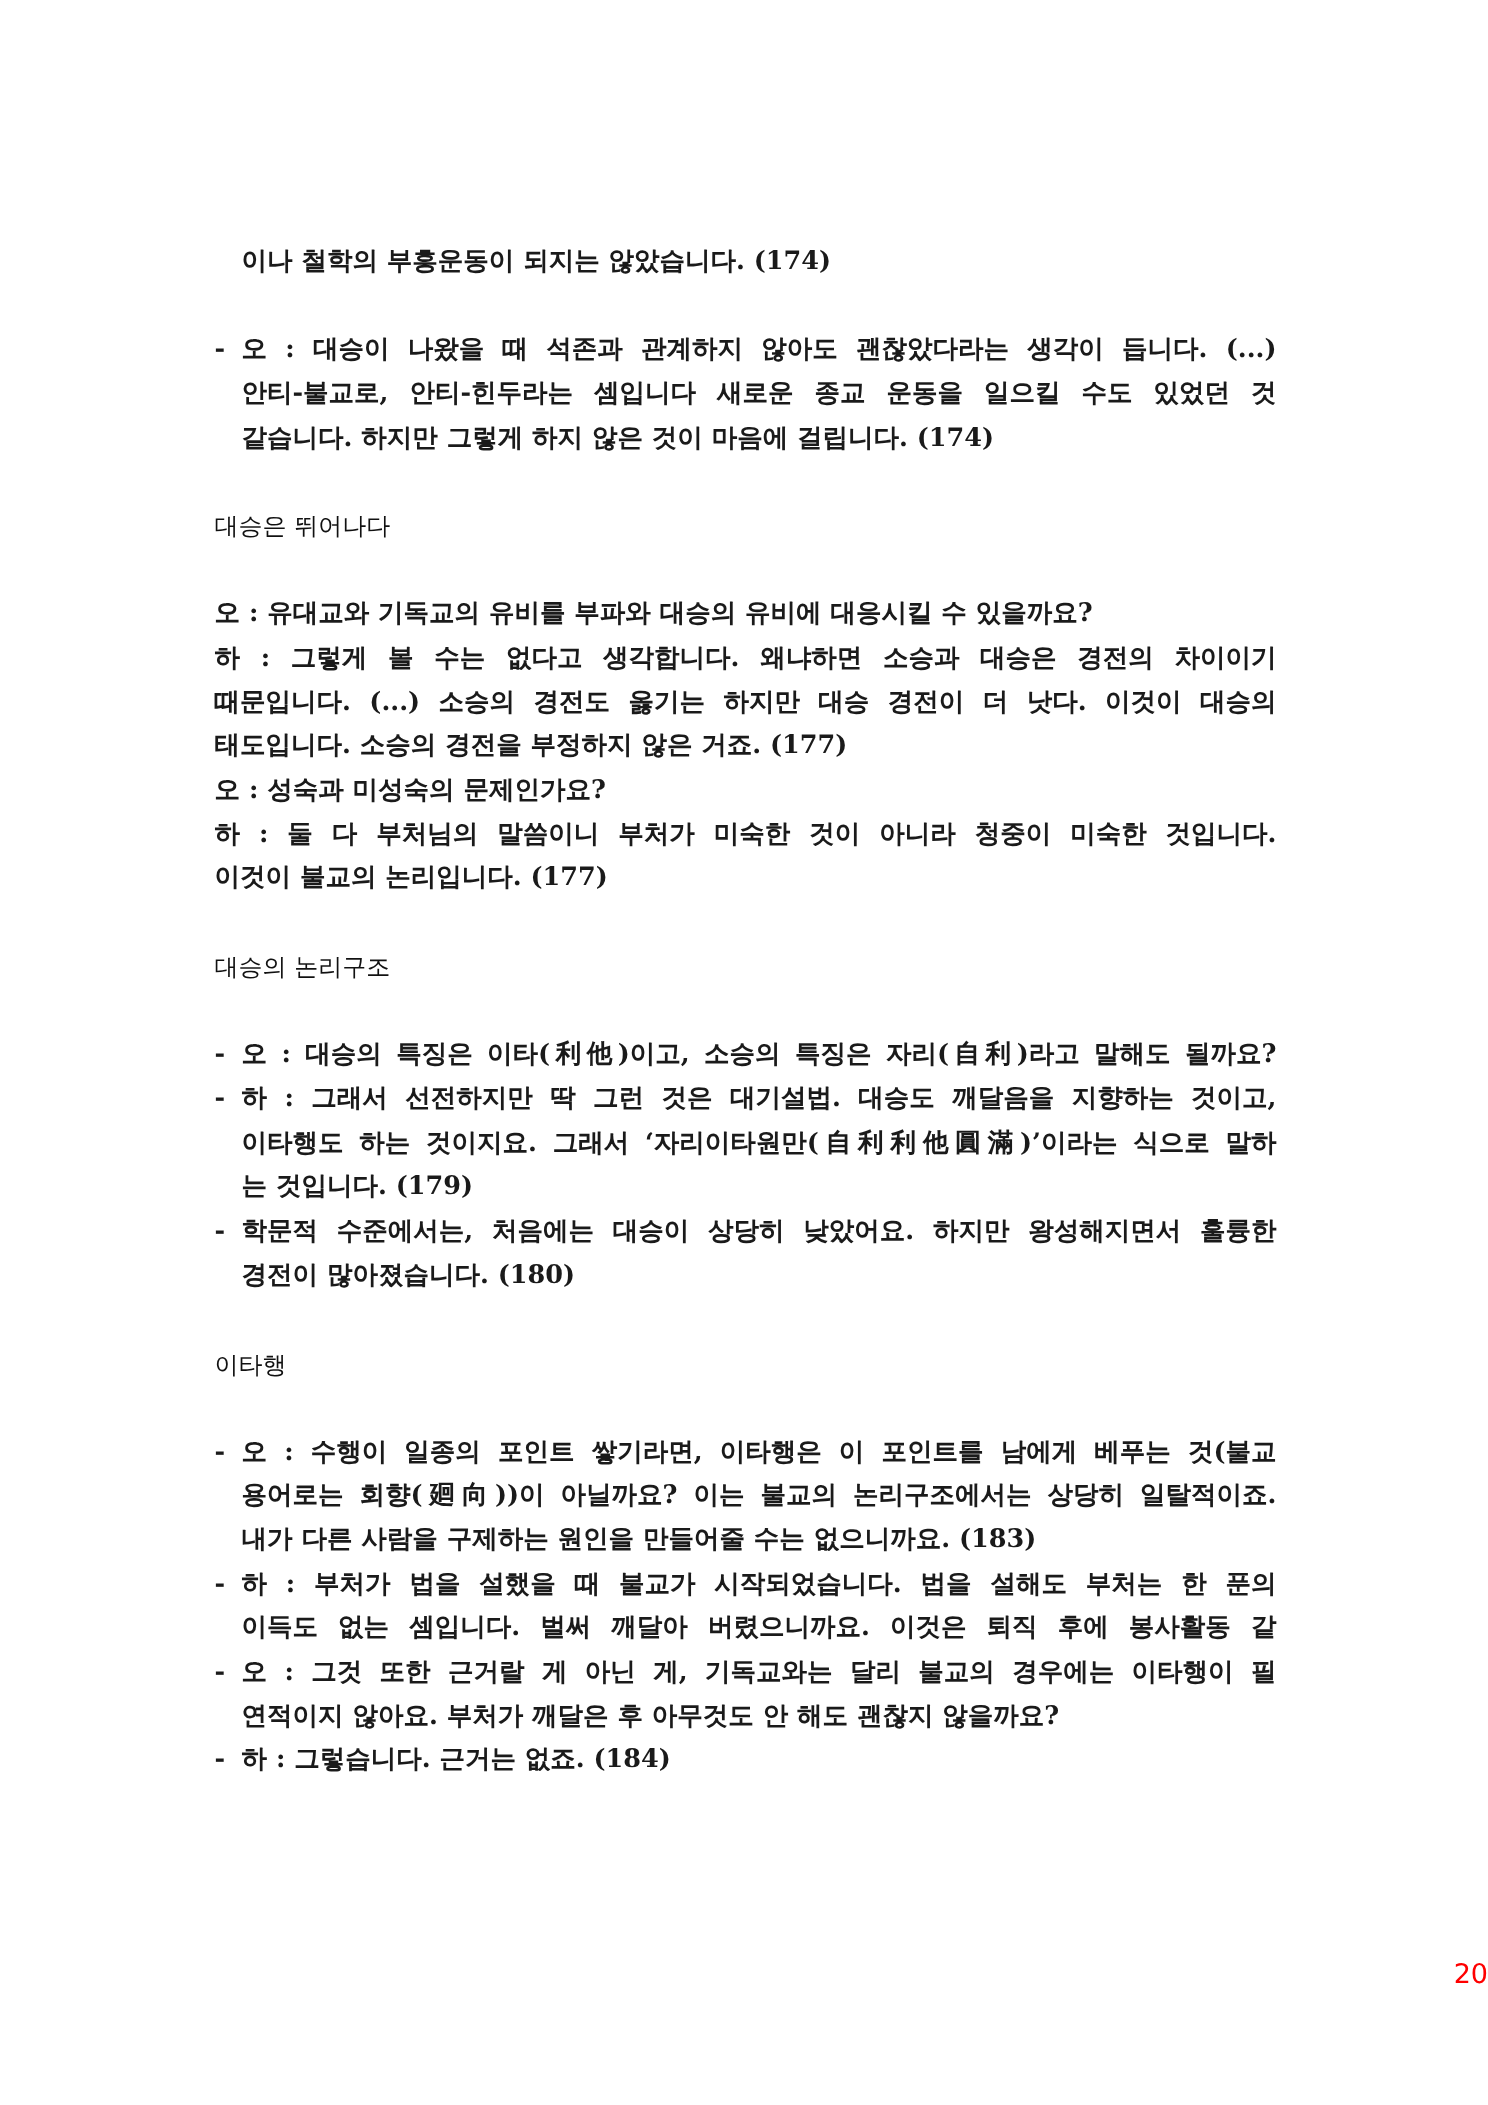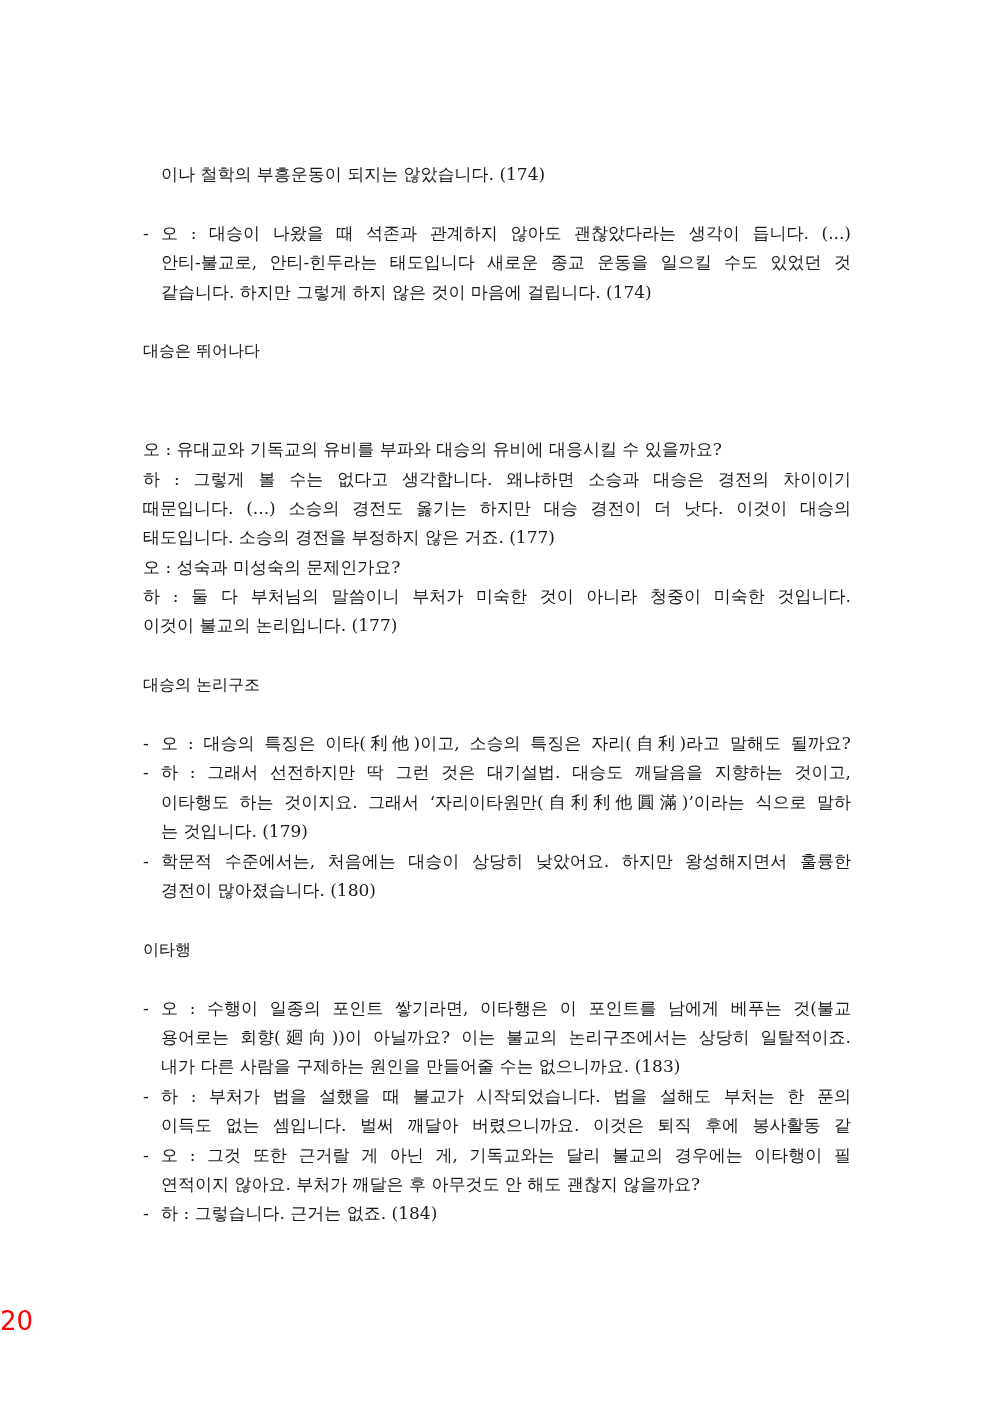--- a/index.html
+++ b/index.html
@@ -22,20 +22,21 @@
       width: 708px;
     }
     .line {
       font-size: 17px;
       line-height: 29.4px;
       height: 29.4px;
       white-space: nowrap;
       text-align: justify;
       text-align-last: justify;
       letter-spacing: 0px;
+      font-weight: bold;
     }
     .line.last {
       text-align-last: left;
     }
     .indent {
       padding-left: 18px;
     }
     .bullet {
       display: inline-block;
       width: 18px;
@@ -48,51 +49,51 @@
       height: 29.4px;
       color: #111;
     }
     .gap { height: 29.4px; }
     .item { }
     .page-number {
       position: absolute;
       left: 0;
       width: 992px;
       top: 1306px;
-      text-align: left;
+      text-align: right;
       font-family: "DejaVu Sans", "Liberation Sans", sans-serif;
-      font-size: 26px;
+      font-size: 18px;
       color: #ff0000;
     }
   </style>
 </head>
 <body>
 
 <div class="page">
 
   <div class="item">
     <div class="line last indent">이나 철학의 부흥운동이 되지는 않았습니다. (174)</div>
   </div>
 
   <div class="gap"></div>
 
   <div class="item">
     <div class="line"><span class="bullet">-</span><span>오 : 대승이 나왔을 때 석존과 관계하지 않아도 괜찮았다라는 생각이 듭니다. (...)</span></div>
-    <div class="line indent">안티-불교로, 안티-힌두라는 태도입니다 새로운 종교 운동을 일으킬 수도 있었던 것</div>
+    <div class="line indent">안티-불교로, 안티-힌두라는 셈입니다 새로운 종교 운동을 일으킬 수도 있었던 것</div>
     <div class="line last indent">같습니다. 하지만 그렇게 하지 않은 것이 마음에 걸립니다. (174)</div>
   </div>
 
   <div class="gap"></div>
 
   <div class="heading">대승은 뛰어나다</div>
 
   <div class="gap"></div>
 
   <div class="paragraph">
-    <div class="line" style="text-align-last:left;margin-top:40px;">오 : 유대교와 기독교의 유비를 부파와 대승의 유비에 대응시킬 수 있을까요?</div>
+    <div class="line" style="text-align-last:left;">오 : 유대교와 기독교의 유비를 부파와 대승의 유비에 대응시킬 수 있을까요?</div>
     <div class="line">하 : 그렇게 볼 수는 없다고 생각합니다. 왜냐하면 소승과 대승은 경전의 차이이기</div>
     <div class="line">때문입니다. (...) 소승의 경전도 옳기는 하지만 대승 경전이 더 낫다. 이것이 대승의</div>
     <div class="line last">태도입니다. 소승의 경전을 부정하지 않은 거죠. (177)</div>
     <div class="line last">오 : 성숙과 미성숙의 문제인가요?</div>
     <div class="line">하 : 둘 다 부처님의 말씀이니 부처가 미숙한 것이 아니라 청중이 미숙한 것입니다.</div>
     <div class="line last">이것이 불교의 논리입니다. (177)</div>
   </div>
 
   <div class="gap"></div>
 

